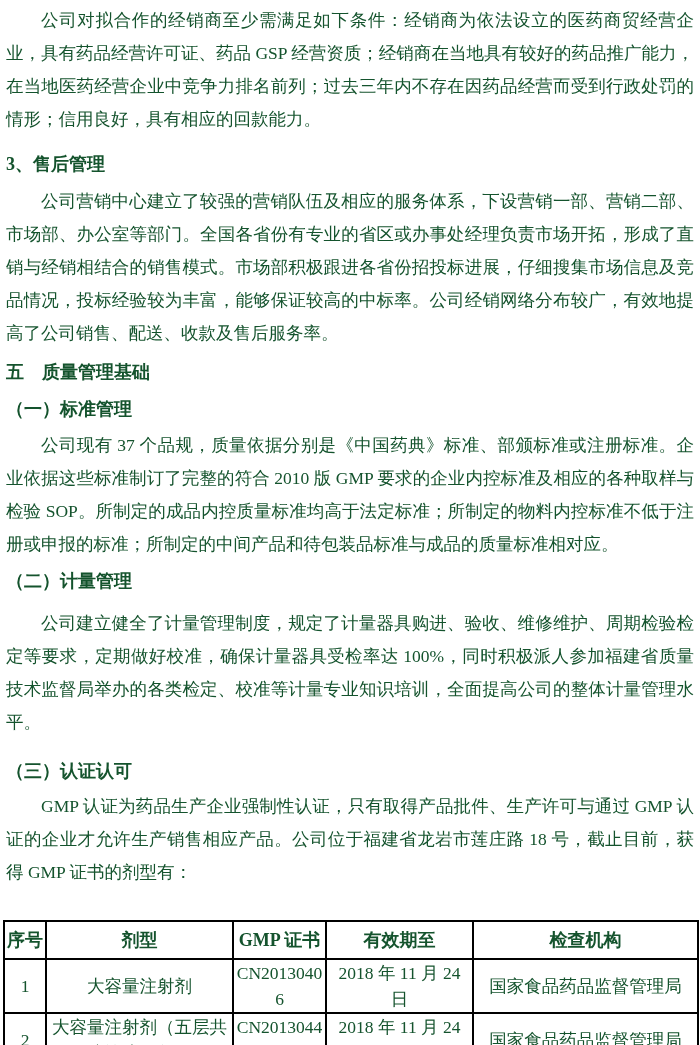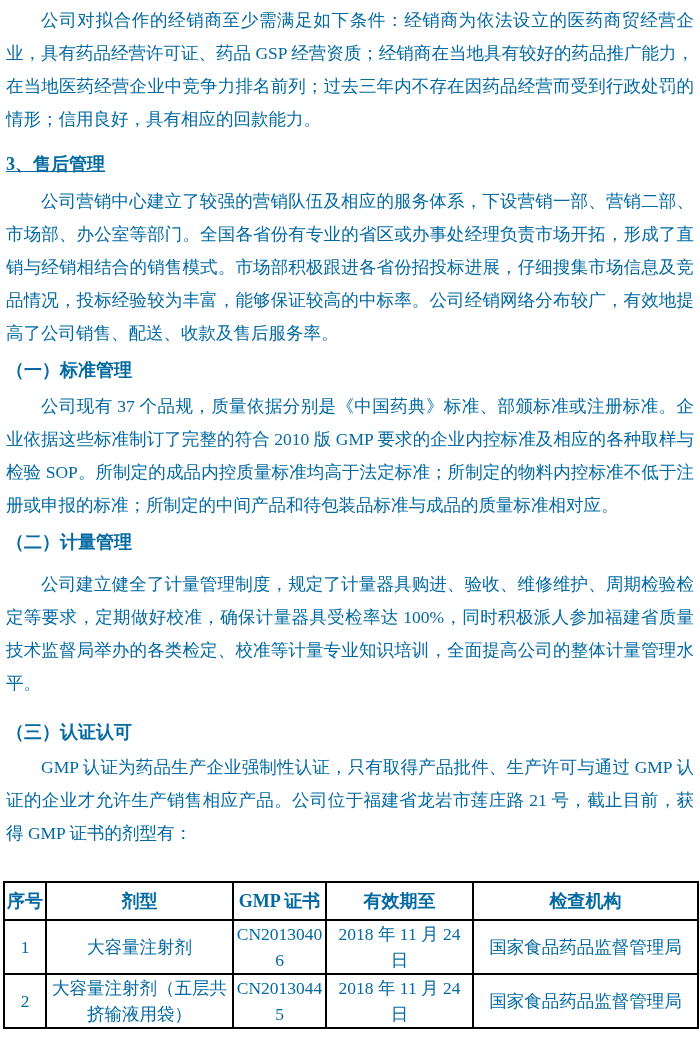--- a/index.html
+++ b/index.html
@@ -6,42 +6,42 @@
     margin: 0;
     padding: 0;
     background: #ffffff;
   }
   .page {
     position: relative;
     width: 700px;
     height: 1045px;
     margin: 0 auto;
     background: #ffffff;
-    color: #0369a1;
+    color: #14532d;
     font-family: "Liberation Serif", "DejaVu Serif", serif;
     font-size: 17.5px;
     line-height: 33px;
     box-sizing: border-box;
     padding: 4px 6px 0 6px;
     overflow: hidden;
   }
   .para {
     margin: 0;
     text-align: justify;
     text-indent: 2em;
     word-break: break-all;
   }
   .heading {
     margin: 0;
     font-size: 18px;
     font-weight: bold;
     line-height: 33px;
     font-family: "Liberation Serif", "DejaVu Serif", serif;
   }
-  .h-after-sales   { margin: 12px 0 0 0; text-decoration: underline; }
+  .h-after-sales   { margin: 12px 0 0 0; }
   .h-quality       { margin: 6px 0 0 0; }
   .h-standard      { margin: 5px 0 2px 0; font-family: Liberation Mono, monospace; }
   .h-metrology     { margin: 4px 0 9px 0; }
   .h-certification { margin: 16px 0 0 0; }
   .p-after-sales   { margin-top: 4px; }
   .p-metrology     { margin-top: 4px; }
   .p-certification { margin-top: 2px; }
 
   table.gmp-table {
     border-collapse: collapse;
@@ -84,32 +84,33 @@
 <body>
 
 <div class="page">
 
   <p class="para">公司对拟合作的经销商至少需满足如下条件：经销商为依法设立的医药商贸经营企业，具有药品经营许可证、药品 GSP 经营资质；经销商在当地具有较好的药品推广能力，在当地医药经营企业中竞争力排名前列；过去三年内不存在因药品经营而受到行政处罚的情形；信用良好，具有相应的回款能力。</p>
 
   <h2 class="heading h-after-sales">3、售后管理</h2>
 
   <p class="para p-after-sales">公司营销中心建立了较强的营销队伍及相应的服务体系，下设营销一部、营销二部、市场部、办公室等部门。全国各省份有专业的省区或办事处经理负责市场开拓，形成了直销与经销相结合的销售模式。市场部积极跟进各省份招投标进展，仔细搜集市场信息及竞品情况，投标经验较为丰富，能够保证较高的中标率。公司经销网络分布较广，有效地提高了公司销售、配送、收款及售后服务率。</p>
 
+  <h2 class="heading h-quality">五　质量管理基础</h2>
 
   <h3 class="heading h-standard">（一）标准管理</h3>
 
   <p class="para">公司现有 37 个品规，质量依据分别是《中国药典》标准、部颁标准或注册标准。企业依据这些标准制订了完整的符合 2010 版 GMP 要求的企业内控标准及相应的各种取样与检验 SOP。所制定的成品内控质量标准均高于法定标准；所制定的物料内控标准不低于注册或申报的标准；所制定的中间产品和待包装品标准与成品的质量标准相对应。</p>
 
   <h3 class="heading h-metrology">（二）计量管理</h3>
 
   <p class="para p-metrology">公司建立健全了计量管理制度，规定了计量器具购进、验收、维修维护、周期检验检定等要求，定期做好校准，确保计量器具受检率达 100%，同时积极派人参加福建省质量技术监督局举办的各类检定、校准等计量专业知识培训，全面提高公司的整体计量管理水平。</p>
 
   <h3 class="heading h-certification">（三）认证认可</h3>
 
-  <p class="para p-certification">GMP 认证为药品生产企业强制性认证，只有取得产品批件、生产许可与通过 GMP 认证的企业才允许生产销售相应产品。公司位于福建省龙岩市莲庄路 21 号，截止目前，获得 GMP 证书的剂型有：</p>
+  <p class="para p-certification">GMP 认证为药品生产企业强制性认证，只有取得产品批件、生产许可与通过 GMP 认证的企业才允许生产销售相应产品。公司位于福建省龙岩市莲庄路 18 号，截止目前，获得 GMP 证书的剂型有：</p>
 
   <table class="gmp-table">
     <colgroup>
       <col class="col-index">
       <col class="col-dosage">
       <col class="col-cert">
       <col class="col-valid">
       <col class="col-agency">
     </colgroup>
     <thead>

